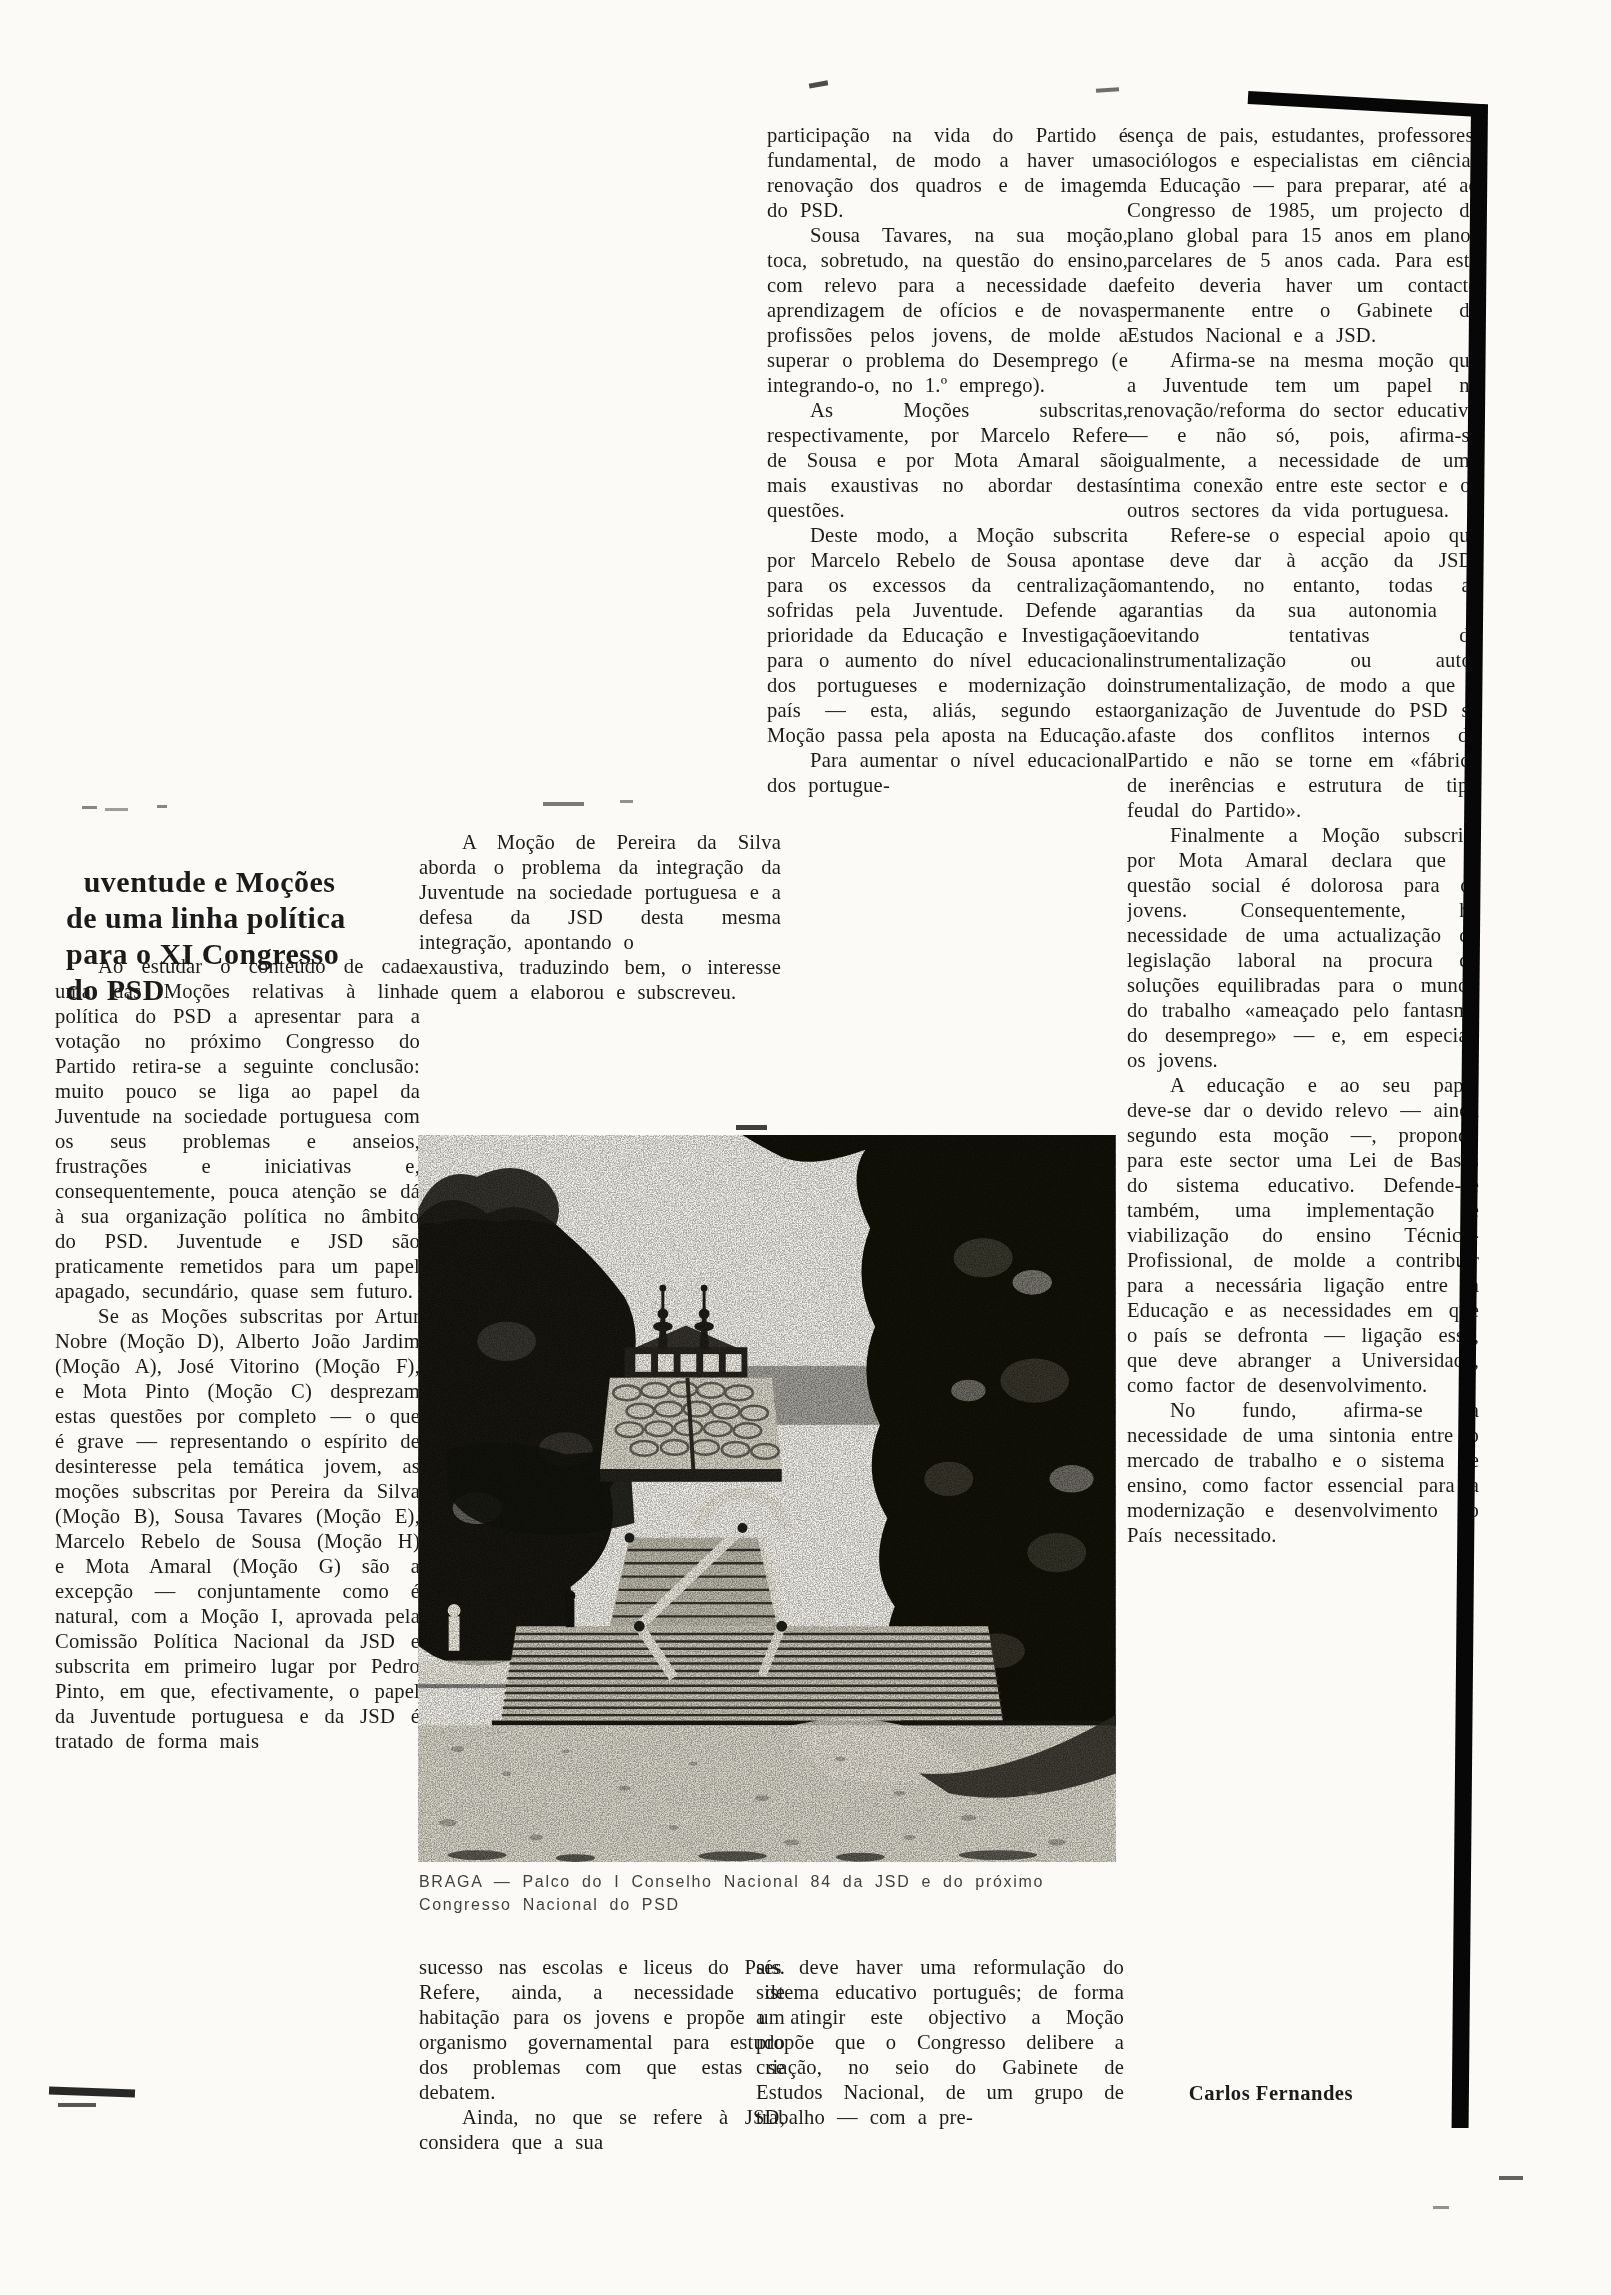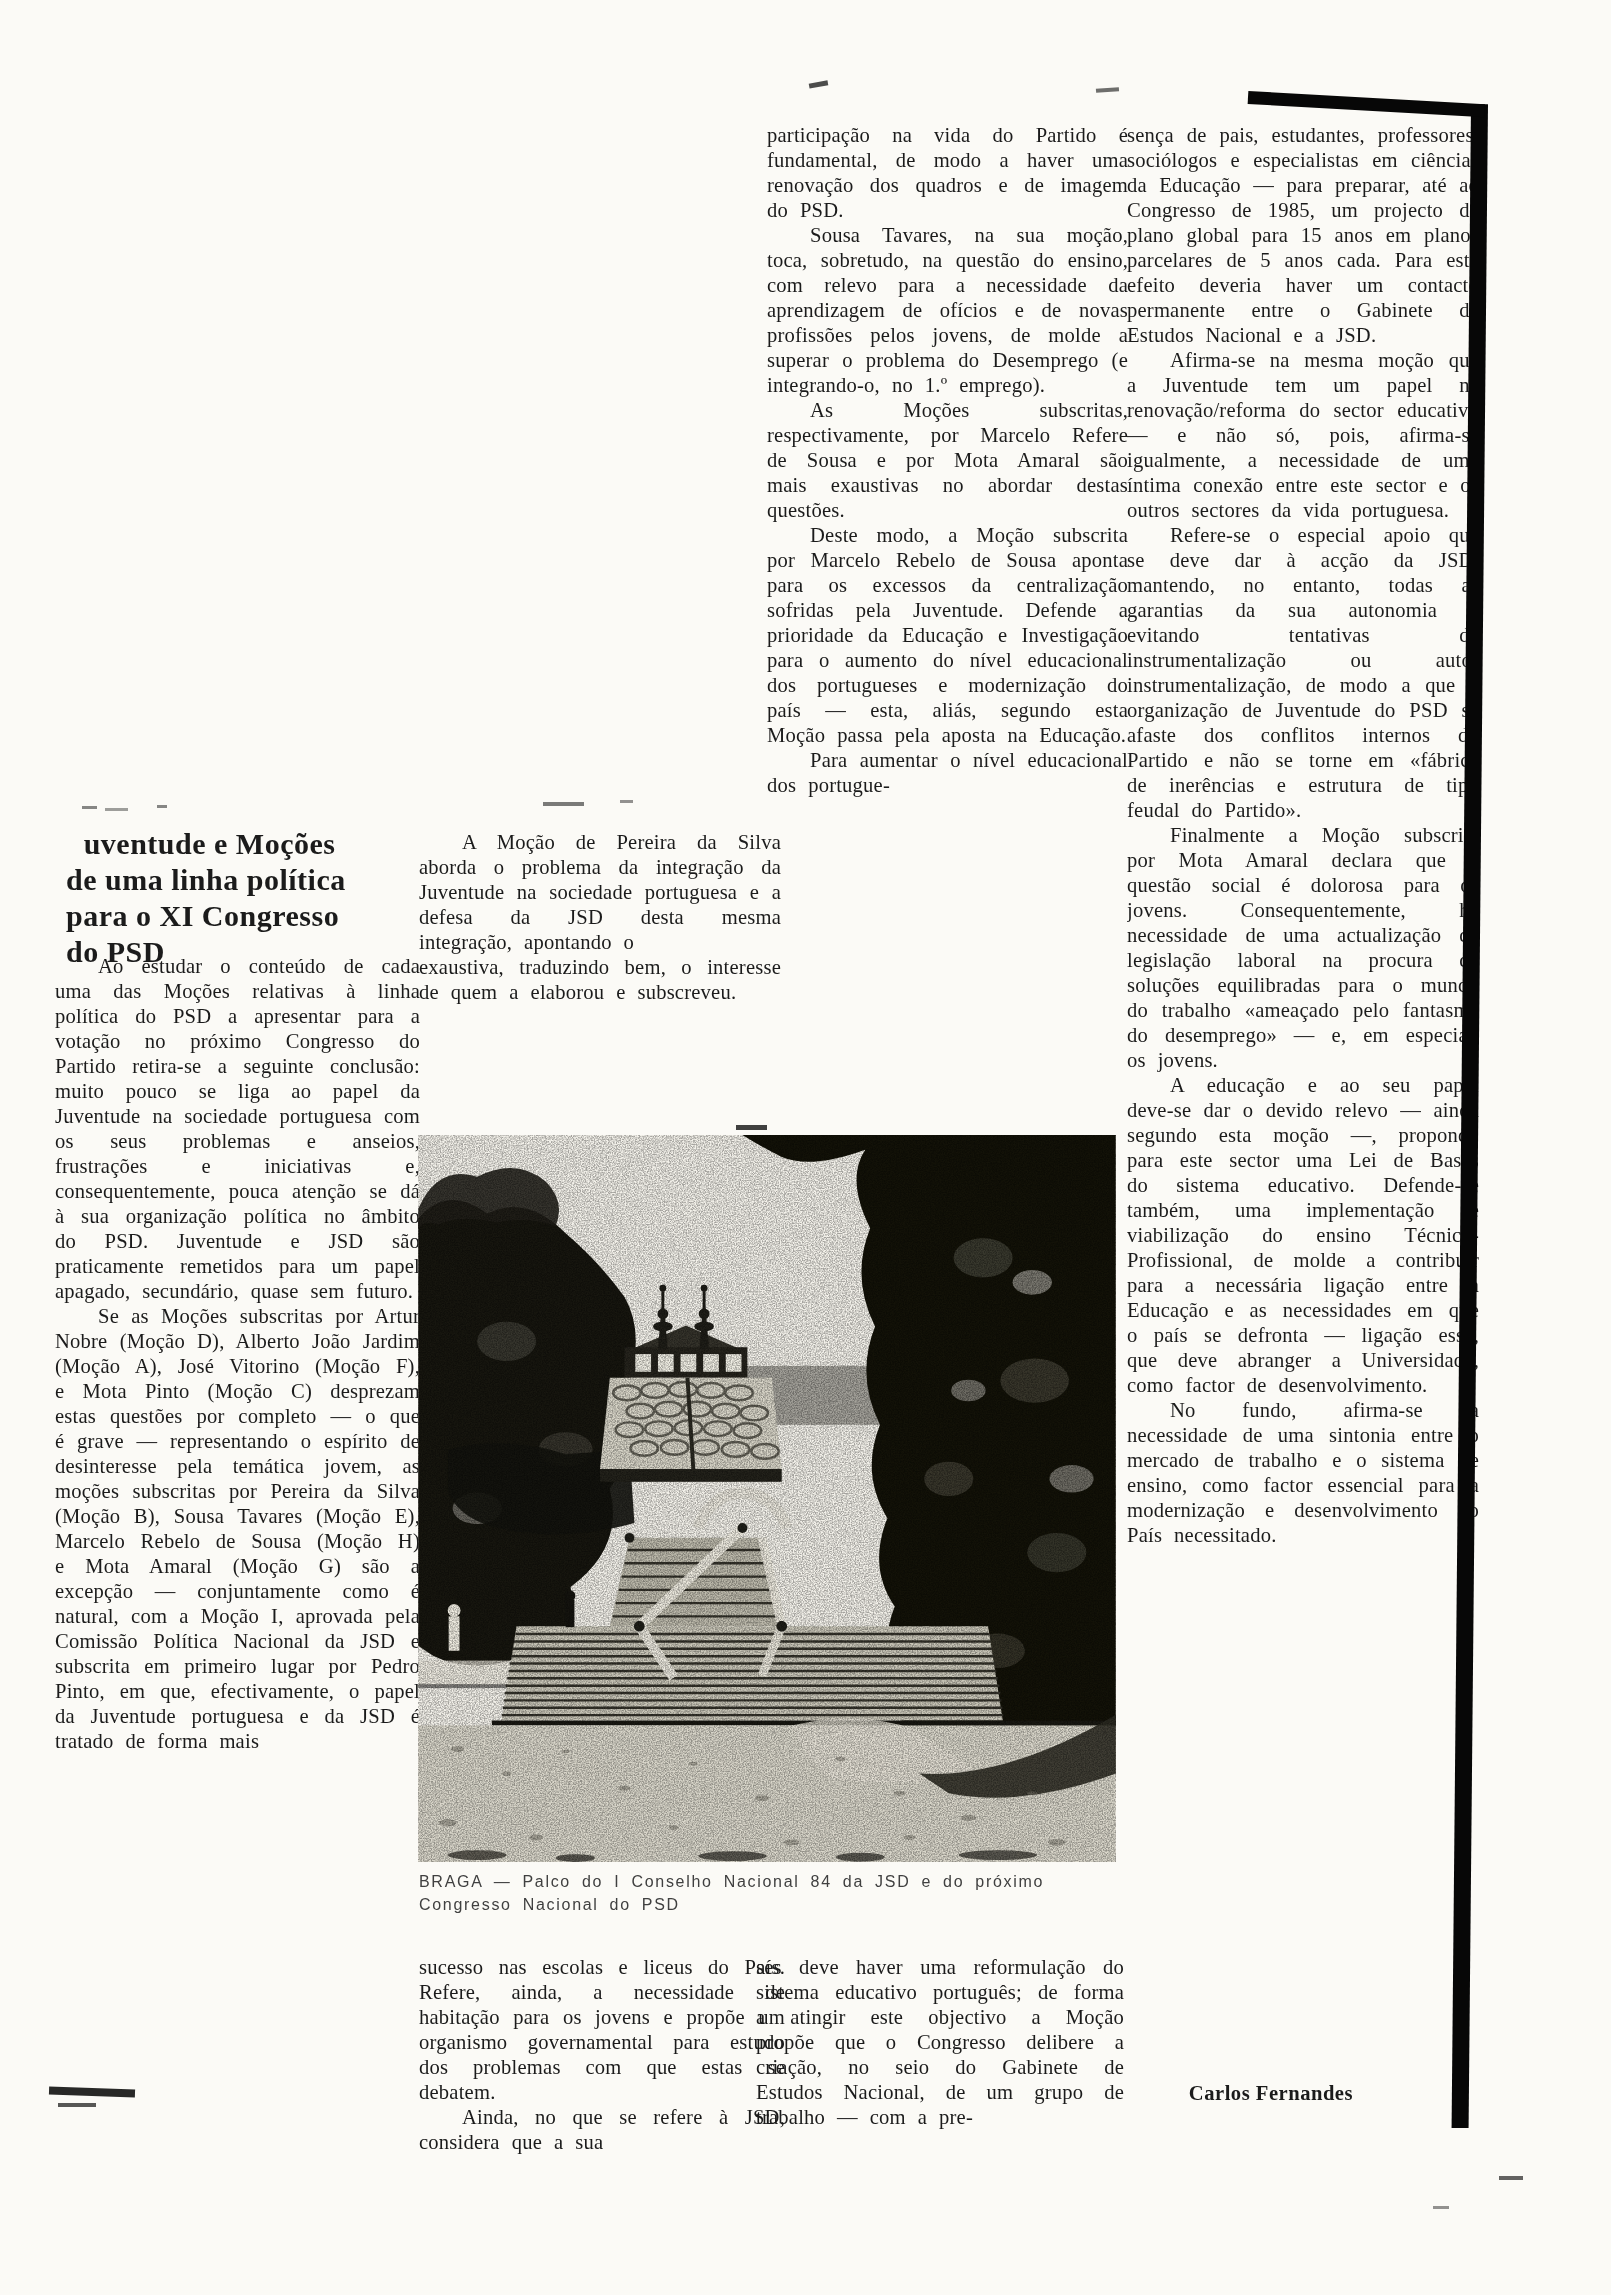--- a/index.html
+++ b/index.html
@@ -5,21 +5,21 @@
   html,body{margin:0;padding:0;background:#e9e7e1;}
   #page{position:relative;width:1612px;height:2295px;background:#fbfaf6;overflow:hidden;
         font-family:"Liberation Serif",serif;color:#1b1b1b;}
   .col{position:absolute;text-align:justify;font-size:20.6px;line-height:25px;
        letter-spacing:0.2px;word-spacing:.32em;overflow:hidden;}
   .para{margin:0;text-indent:43px;}
   .para.noindent{text-indent:0;}
   #headline{position:absolute;left:66px;top:826px;width:368px;}
   .headline-line{display:block;font-weight:bold;font-size:30px;line-height:36px;
        letter-spacing:0.5px;white-space:nowrap;}
-  .headline-line:first-child{padding-left:17.7px;}
+  .headline-line:first-child{padding-left:17.7px;margin-top:38px;}
   #col1{left:55px;top:954px;width:365px;height:1130px;}
   #col2-top{left:419px;top:830px;width:362px;height:295px;}
   #col2-bottom{left:419px;top:1955px;width:366px;height:305px;}
   #col3-top{left:767px;top:123px;width:361px;height:992px;}
   #col3-bottom{left:756px;top:1955px;width:368px;height:285px;}
   #col4{left:1127px;top:123px;width:352px;height:1965px;}
   #byline{position:absolute;left:1151px;top:2082px;width:352px;text-align:right;
        padding-right:150px;box-sizing:border-box;font-weight:bold;font-size:20.6px;letter-spacing:0.5px;}
   #photo{position:absolute;left:418px;top:1135px;width:698px;height:727px;}
   #caption{position:absolute;left:419px;top:1870px;width:717px;

